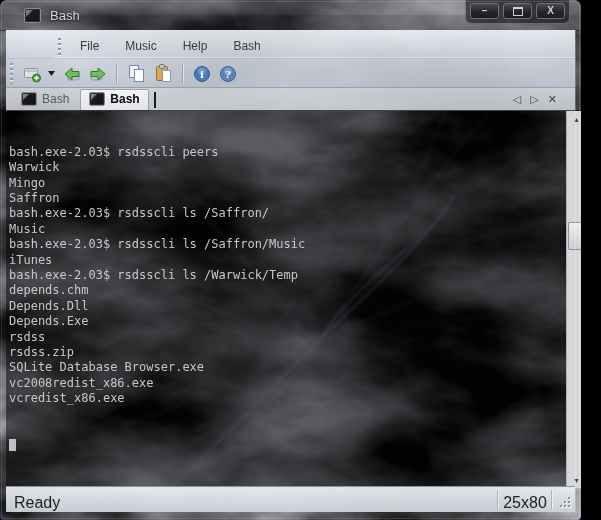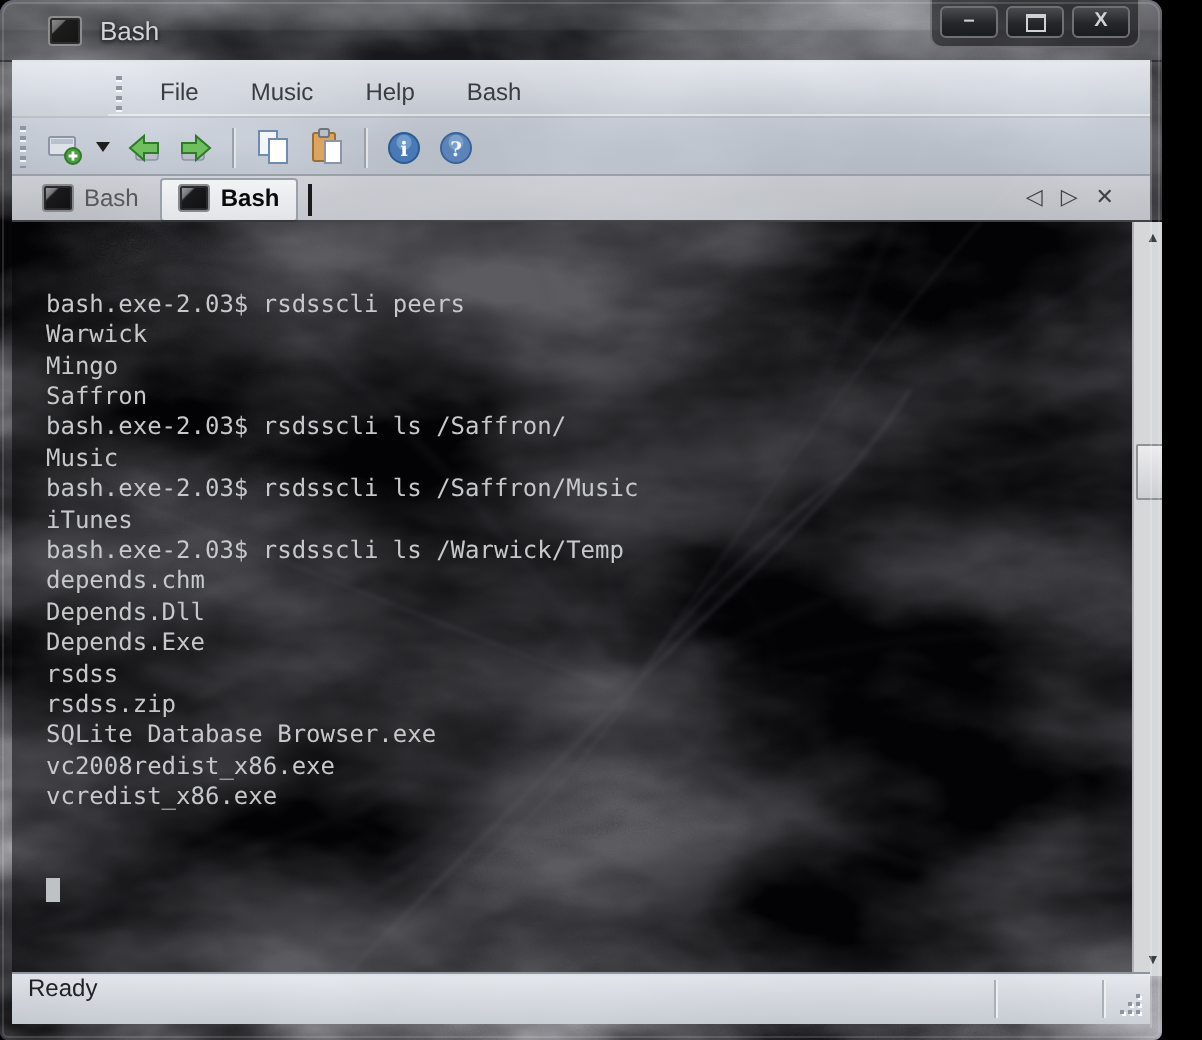--- a/index.html
+++ b/index.html
@@ -46,34 +46,34 @@
   .tab.active{background:linear-gradient(to bottom,#f2f3f5,#e2e4e7);border-color:#9aa0aa;color:#0a0a0a;font-weight:bold;}
   .tab-icon{width:14px;height:12px;border:1px solid #88898c;border-radius:2px;flex:0 0 auto;
     background:linear-gradient(135deg,#a8a8a8 0%,#77787a 28%,#1a1a1c 34%,#101012 100%);box-shadow:inset 0 0 0 1px #2a2a2c;}
   .tab-divider{width:2px;height:16px;background:#1a1a1a;margin-left:3px;}
   .tab-nav{margin-left:auto;margin-right:18px;display:flex;align-items:center;gap:9px;}
   .tab-nav span{font-size:11px;color:#3f4247;line-height:1;cursor:default;}
 
   
   .termwrap{position:absolute;top:110px;left:6px;width:580px;height:377px;z-index:10;display:flex;
     border-top:1px solid rgba(0,0,0,0.65);}
-  .termtext{flex:1;background:rgba(2,2,4,0.52);padding:3px 0 0 17px;overflow:hidden;
+  .termtext{flex:1;background:rgba(2,2,4,0.52);padding:3px 0 0 3px;overflow:hidden;
     font-family:"DejaVu Sans Mono",monospace;font-size:12px;line-height:15.4px;color:#c6c8ca;white-space:pre;}
   .tline{height:15.4px;}
   .cursor{display:inline-block;width:7px;height:12px;background:#bfc2c4;transform:translateY(2px);}
   .scrollbar{width:19px;background:#d6d7d9;display:flex;flex-direction:column;position:relative;border-left:1px solid #aeb0b3;}
   .sb-btn{height:16px;display:flex;align-items:center;justify-content:center;font-size:7px;color:#3c3e42;cursor:default;}
   .sb-track{flex:1;position:relative;}
   .sb-thumb{position:absolute;left:1px;right:1px;top:95px;height:26px;border:1px solid #8f9194;border-radius:1px;
     background:linear-gradient(to bottom,#ececee,#cdced1);}
 
   
-  .statusbar{position:absolute;left:6px;right:6px;bottom:8px;height:25px;z-index:10;display:flex;align-items:flex-start;
+  .statusbar{position:absolute;left:6px;right:6px;bottom:8px;height:25px;z-index:10;display:flex;align-items:flex-end;
     background:linear-gradient(to bottom,rgba(233,236,241,0.95),rgba(205,210,217,0.95));border-top:1px solid #8f959e;
-    font-size:12px;color:#202226;}
+    font-size:16px;color:#202226;}
   .sb-status{flex:1;padding-left:8px;}
   .sb-groove{width:1px;align-self:stretch;margin:3px 0;background:#aab0b8;border-right:1px solid rgba(255,255,255,0.8);}
   .sb-size{width:52px;text-align:center;margin-top:43px;}
   .sb-grip{width:22px;align-self:stretch;position:relative;}
   .sb-grip svg{position:absolute;right:3px;bottom:3px;}
 </style>
 </head>
 <body>
 
 <div class="window">

